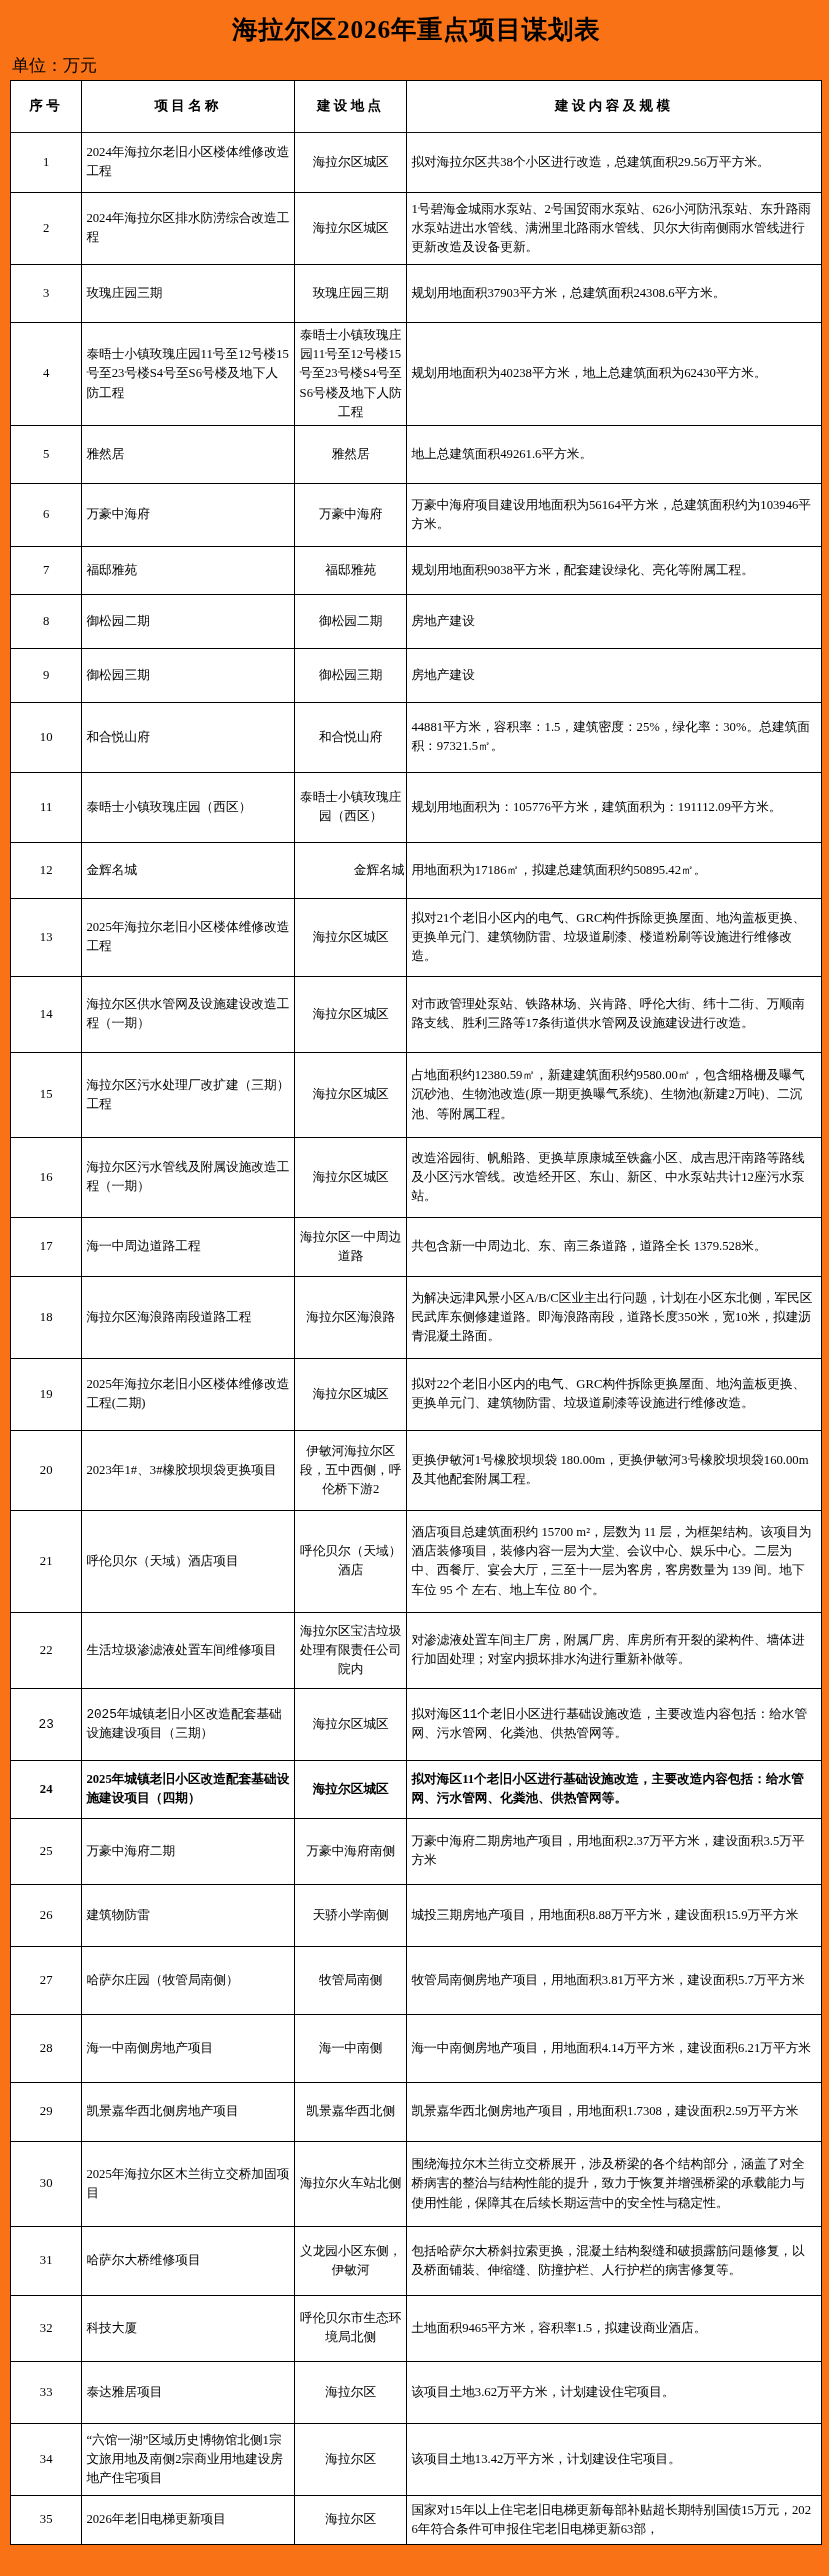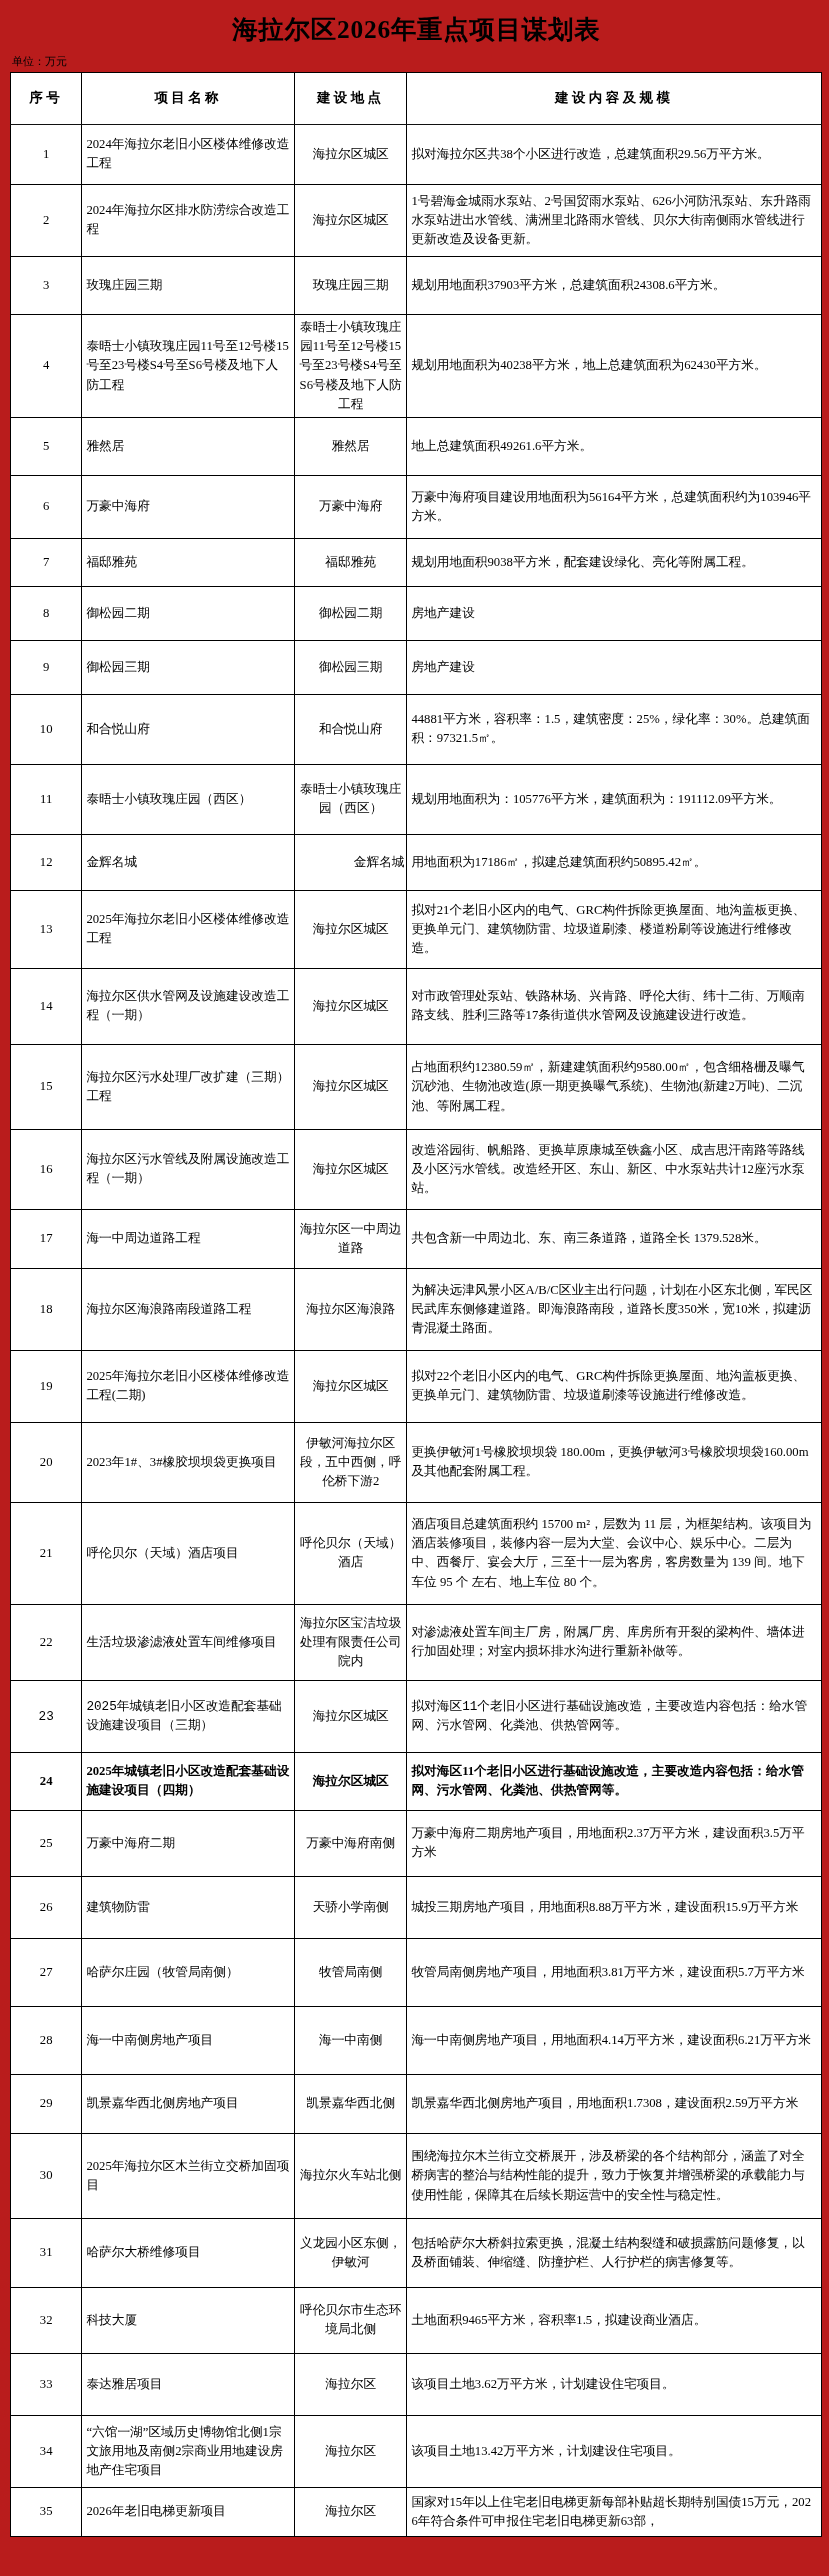--- a/index.html
+++ b/index.html
@@ -5,34 +5,34 @@
   html,body{margin:0;padding:0;}
   body{
     width:830px;
     background:#f1f1f1;
     font-family:"Liberation Serif","DejaVu Serif",serif;
     color:#111;
   }
   .page{
     width:830px;
     min-height:2576px;
-    background:#b91c1c;
+    background:#f97316;
     box-sizing:border-box;
     padding:6.8px 7.6px 0 10.2px;
   }
   .title{
     text-align:center;
     font-size:25.4px;
     font-weight:bold;
     letter-spacing:0.8px;
     padding:6px 0 5.1px 0;
     color:#000;
   }
   .unit{
-    font-size:11px;
+    font-size:17px;
     padding:1.7px 0 3.4px 1.7px;
     color:#000;
   }
   table.grid{
     width:811px;
     border-collapse:collapse;
     table-layout:fixed;
     border:1.7px solid #000;
   }
   table.grid col.c-no{width:71px;}

